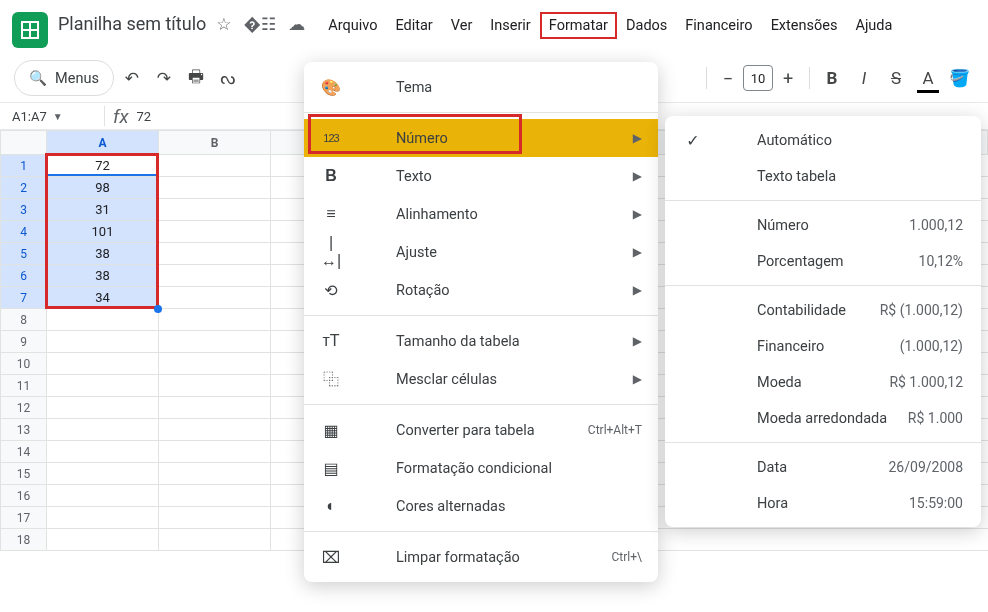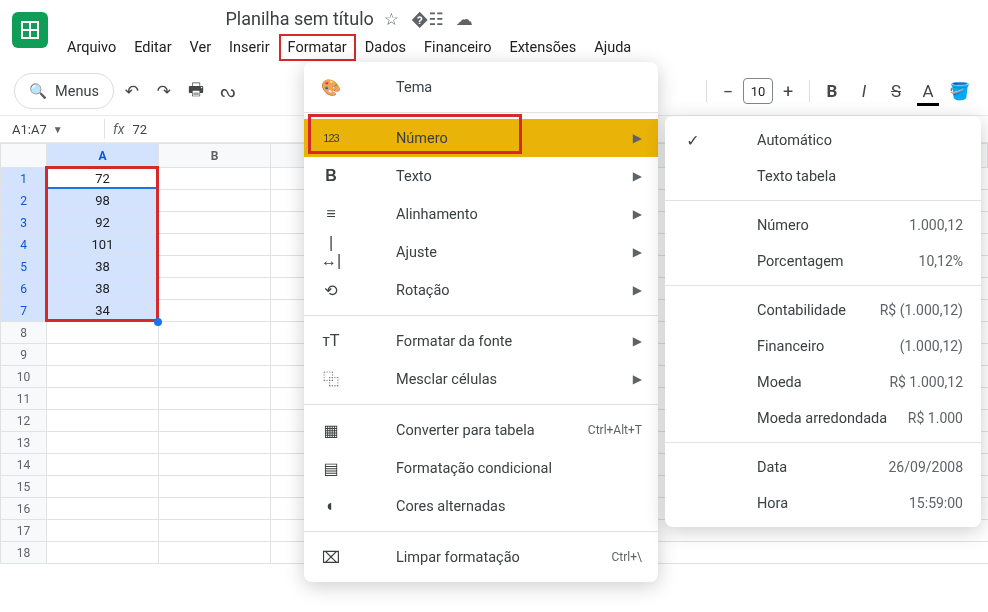--- a/index.html
+++ b/index.html
@@ -10,42 +10,42 @@
 .logo { width:36px; height:36px; background:#0f9d58; border-radius:6px; display:flex; align-items:center; justify-content:center; position:relative; flex-shrink:0; margin-top:4px;}
 .logo-inner { width:18px; height:18px; border:2px solid #fff; background:transparent; position:relative;}
 .logo-inner::before{content:"";position:absolute;left:0;right:0;top:50%;height:2px;background:#fff;transform:translateY(-50%);}
 .logo-inner::after{content:"";position:absolute;top:0;bottom:0;left:50%;width:2px;background:#fff;transform:translateX(-50%);}
 .title-row { display:flex; align-items:center; gap:10px; font-size:18px; color:#3c4043; }
 .title-icons { display:flex; gap:12px; color:#5f6368; }
 .title-icons span { cursor:pointer; font-size:17px; }
 .menubar { display:flex; gap:0; margin-top:4px; font-size:14.5px; color:#202124; }
 .menubar-item { padding:5px 9px; border-radius:4px; cursor:pointer; position:relative;}
 .menubar-item.highlighted { border:2px solid #d62929; padding:3px 7px; border-radius:0;}
-.header-main { display:flex; flex-direction:column; gap:1px;align-items:center;}
+.header-main { display:flex; flex-direction:row; gap:14px;}
 
 
 .toolbar { display:flex; align-items:center; gap:4px; padding:6px 14px; margin-top:6px;}
 .pill { display:flex; align-items:center; height:36px; border:1px solid #dadce0; border-radius:18px; padding:0 14px; gap:8px; color:#3c4043; font-size:14.5px; cursor:pointer;}
 .tool-icon { width:28px; height:28px; display:flex; align-items:center; justify-content:center; color:#444746; cursor:pointer; border-radius:4px; font-size:17px;}
 .sep { width:1px; height:22px; background:#dadce0; margin:0 4px;}
 .fontsize { display:flex; align-items:center; gap:2px;}
 .fontsize-box { width:30px; height:26px; border:1px solid #80868b; border-radius:4px; display:flex; align-items:center; justify-content:center; font-size:13px;}
 .minus,.plus { width:26px; height:26px; display:flex; align-items:center; justify-content:center; font-size:18px; color:#444746; cursor:pointer;}
 .ico-bold{font-weight:700;}
 .ico-italic{font-style:italic;}
 .ico-strike{text-decoration:line-through;}
 .ico-underlineA{position:relative;}
 .ico-underlineA::after{content:"";position:absolute;left:3px;right:3px;bottom:-1px;height:3px;background:#000;}
 .paint-icon{position:relative;}
 
 
 .namebox-row{display:flex;align-items:center;padding:0 0 0 6px;gap:8px;border-top:1px solid #e8eaed;border-bottom:1px solid #e8eaed;height:28px;font-size:13px;color:#3c4043;}
 .namebox{display:flex;align-items:center;gap:6px;width:90px;padding-left:6px;}
 .namebox-caret{font-size:10px;color:#5f6368;}
-.fx{font-style:italic;color:#5f6368;font-size:14px;}
+.fx{font-style:italic;color:#5f6368;font-size:19px;}
 .fx-val{font-size:13px;}
 
 
 .grid{position:relative;height:460px;font-size:13px;color:#202124;}
 .grid table{border-collapse:collapse;width:100%;}
 .rowhdr{width:46px;text-align:center;background:#f8f9fa;border:1px solid #e1e3e1;color:#5f6368;font-size:12px;height:22px;}
 .colhdr{background:#f8f9fa;border:1px solid #e1e3e1;color:#5f6368;font-size:12px;height:24px;text-align:center;}
 .colhdr.colA{width:112px;}
 .colhdr.colB{width:112px;}
 .colhdr.rest{width:auto;}
@@ -159,21 +159,21 @@
           <td class="cell" style="border-right:none"></td>
         </tr>
         <tr>
           <td class="rowhdr" style="background:#d3e3fd;color:#0b57d0">2</td>
           <td class="cell selcell">98</td>
           <td class="cell"></td>
           <td class="cell" style="border-right:none"></td>
         </tr>
         <tr>
           <td class="rowhdr" style="background:#d3e3fd;color:#0b57d0">3</td>
-          <td class="cell selcell">92</td>
+          <td class="cell selcell">31</td>
           <td class="cell"></td>
           <td class="cell" style="border-right:none"></td>
         </tr>
         <tr>
           <td class="rowhdr" style="background:#d3e3fd;color:#0b57d0">4</td>
           <td class="cell selcell">101</td>
           <td class="cell"></td>
           <td class="cell" style="border-right:none"></td>
         </tr>
         <tr>
@@ -295,21 +295,21 @@
       <span class="mi-arrow">▶</span>
     </div>
     <div class="menu-item">
       <span class="mi-icon u" style="">⟲</span>
       <span class="mi-label">Rotação</span>
       <span class="mi-arrow">▶</span>
     </div>
     <div class="menu-sep"></div>
     <div class="menu-item">
       <span class="mi-icon u" style="">тT</span>
-      <span class="mi-label">Formatar da fonte</span>
+      <span class="mi-label">Tamanho da tabela</span>
       <span class="mi-arrow">▶</span>
     </div>
     <div class="menu-item">
       <span class="mi-icon u" style="">⿻</span>
       <span class="mi-label">Mesclar células</span>
       <span class="mi-arrow">▶</span>
     </div>
     <div class="menu-sep"></div>
     <div class="menu-item">
       <span class="mi-icon u" style="">▦</span>

